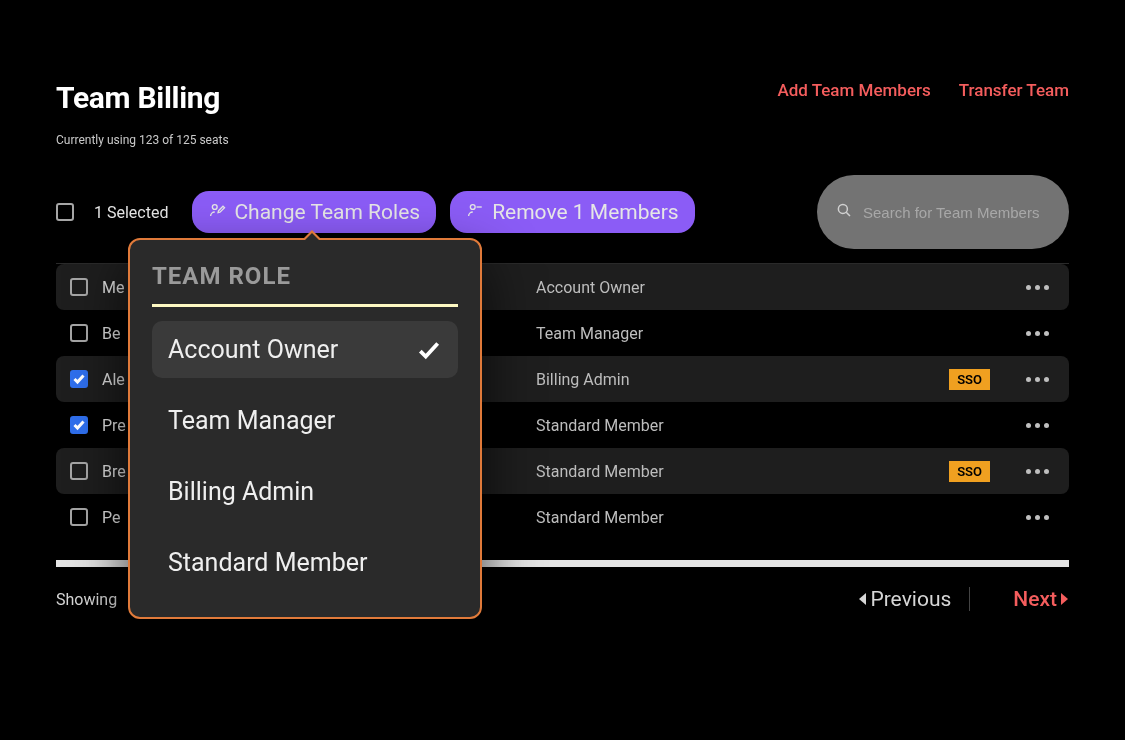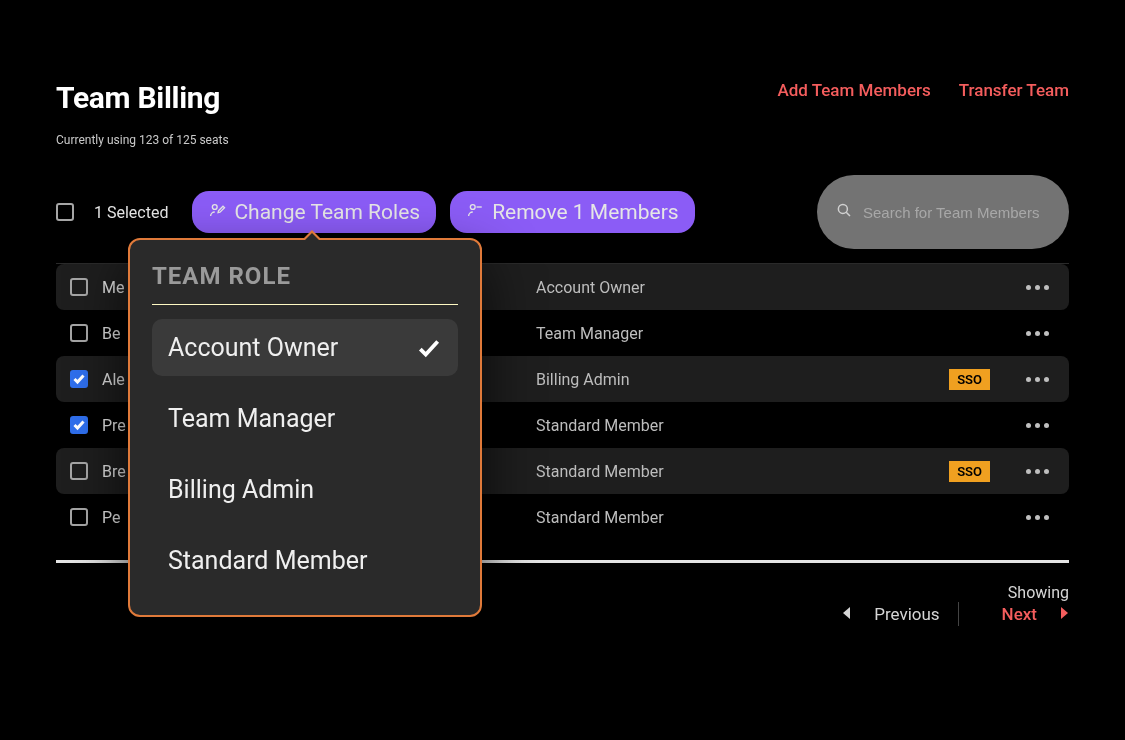--- a/index.html
+++ b/index.html
@@ -25,33 +25,33 @@
   .search input::placeholder { color: #a8a8a8; }
   .divider { height: 1px; background: #2a2a2a; margin-top: 14px; }
   .table { margin-top: 0; }
   .row { display: flex; align-items: center; height: 46px; padding: 0 14px; gap: 14px; }
   .row.alt { background: #1e1e1e; border-radius: 8px; }
   .row-name { flex: 0 0 420px; color: #e0e0e0; font-size: 16px; white-space: nowrap; overflow: hidden; }
   .row-role { flex: 1; color: #bdbdbd; font-size: 16px; }
   .badge { background: #f0a020; color: #000; font-weight: 600; font-size: 13px; padding: 3px 8px; border-radius: 0; margin-right: 16px; }
   .dots { display: flex; gap: 4px; cursor: pointer; padding: 6px; }
   .dots span { width: 5px; height: 5px; background: #bfbfbf; border-radius: 50%; }
-  .footer { display: flex; align-items: flex-end; justify-content: space-between; margin-top: 20px; border-top: 3px solid #e5e5e5; padding-top: 20px; flex-direction: column; }
+  .footer { display: flex; align-items: center; justify-content: space-between; margin-top: 20px; border-top: 7px solid #e5e5e5; padding-top: 20px; }
   .showing { color: #d6d6d6; font-size: 16px; }
   .pager { display: flex; align-items: center; gap: 18px; }
-  .pager-btn { display: flex; align-items: center; gap: 22px; font-size: 17px; cursor: pointer; }
+  .pager-btn { display: flex; align-items: center; gap: 2px; font-size: 21px; cursor: pointer; }
   .pager-btn.prev { color: #d6d6d6; }
   .pager-btn.next { color: #f45d5d; font-weight: 500; margin-left: 25px; }
   .pager svg { width: 10px; height: 14px; }
   .pager-sep { width: 1px; height: 24px; background: #444; }
   
   .dropdown { position: absolute; left: 128px; top: 238px; width: 354px; background: #2a2a2a; border: 2px solid #e07a3a; border-radius: 12px; padding: 22px 22px 26px 22px; box-shadow: 0 24px 56px rgba(0,0,0,0.72); }
   .dropdown::before { content: ""; position: absolute; top: -10px; left: 172px; width: 0; height: 0; border-left: 10px solid transparent; border-right: 10px solid transparent; border-bottom: 10px solid #e07a3a; }
   .dropdown::after { content: ""; position: absolute; top: -7px; left: 173px; width: 0; height: 0; border-left: 9px solid transparent; border-right: 9px solid transparent; border-bottom: 9px solid #2a2a2a; }
-  .dd-title { color: #9a9a9a; font-size: 24px; font-weight: 700; letter-spacing: 1px; border-bottom: 1px solid #fef9c3; padding-bottom: 14px; margin-bottom: 14px; }
+  .dd-title { color: #9a9a9a; font-size: 24px; font-weight: 700; letter-spacing: 1px; border-bottom: 3px solid #fef9c3; padding-bottom: 14px; margin-bottom: 14px; }
   .dd-item { display: flex; align-items: center; justify-content: space-between; font-size: 25px; color: #efefef; padding: 14px 16px; border-radius: 10px; cursor: pointer; }
   .dd-item.sel { background: #3a3a3a; }
   .dd-item + .dd-item { margin-top: 14px; }
   .dd-check { width: 26px; height: 26px; stroke: #fff; stroke-width: 3.5; fill: none; }
 </style>
 </head>
 <body>
 
 <div class="page">
   <div class="header">

